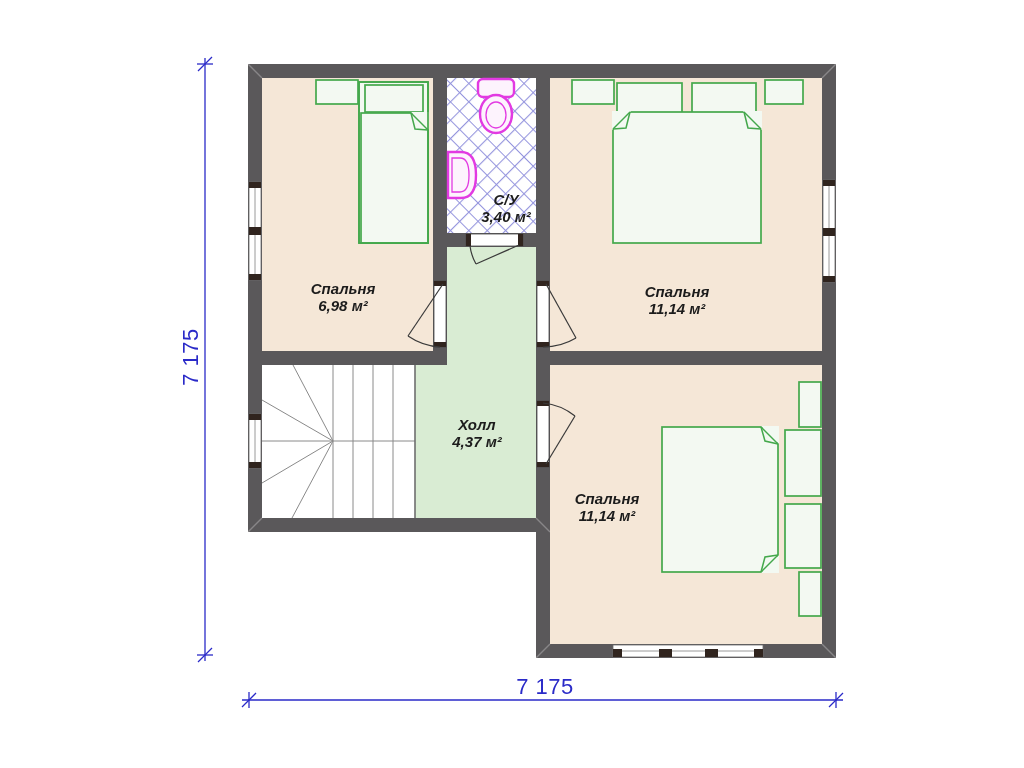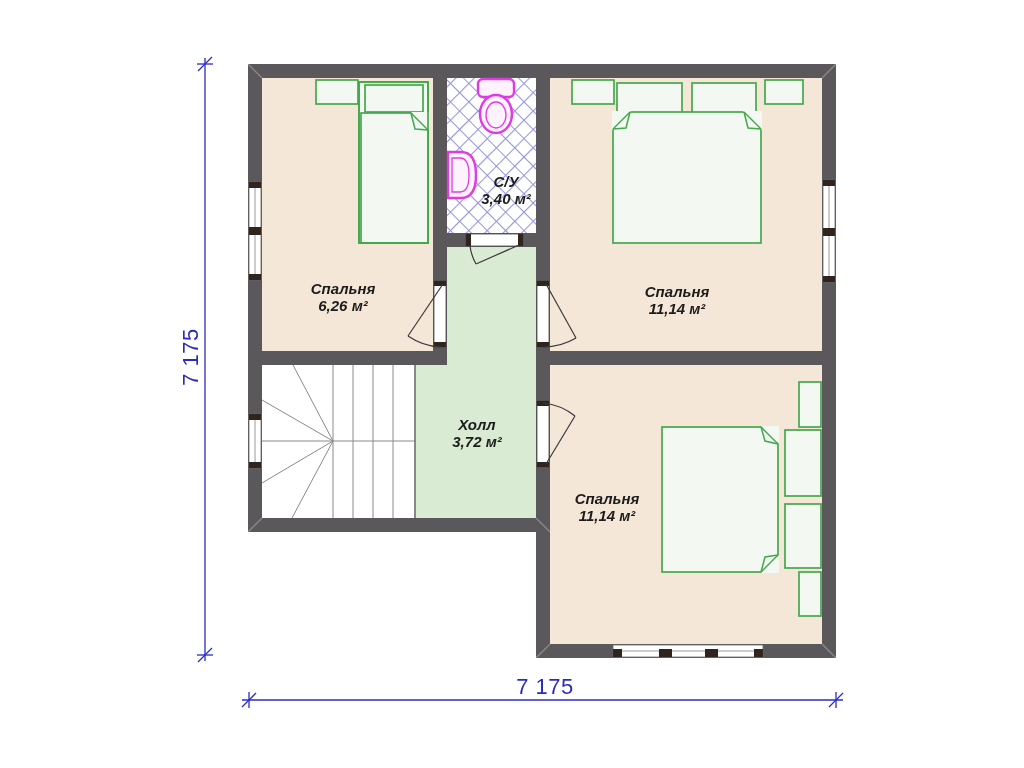--- a/index.html
+++ b/index.html
@@ -238,33 +238,33 @@
         <line class="dimline" x1="249" y1="692" x2="249" y2="708"></line>
         <line class="dimline" x1="242" y1="707" x2="256" y2="693"></line>
         <line class="dimline" x1="836" y1="692" x2="836" y2="708"></line>
         <line class="dimline" x1="829" y1="707" x2="843" y2="693"></line>
       </g>
     </g>
   </svg>
 
   <div class="room-label" style="left:343px;top:297px;">
     <div>Спальня</div>
-    <div>6,26 м²</div>
-  </div>
-  <div class="room-label small" style="left:506px;top:190px;">
+    <div>6,98 м²</div>
+  </div>
+  <div class="room-label small" style="left:506px;top:208px;">
     <div>С/У</div>
     <div>3,40 м²</div>
   </div>
   <div class="room-label" style="left:677px;top:300px;">
     <div>Спальня</div>
     <div>11,14 м²</div>
   </div>
   <div class="room-label" style="left:477px;top:433px;">
     <div>Холл</div>
-    <div>3,72 м²</div>
+    <div>4,37 м²</div>
   </div>
   <div class="room-label" style="left:607px;top:507px;">
     <div>Спальня</div>
     <div>11,14 м²</div>
   </div>
 
   <div class="dim-label vertical" style="left:191px;top:357px;">7 175</div>
   <div class="dim-label" style="left:545px;top:687px;">7 175</div>
 
 </div>

